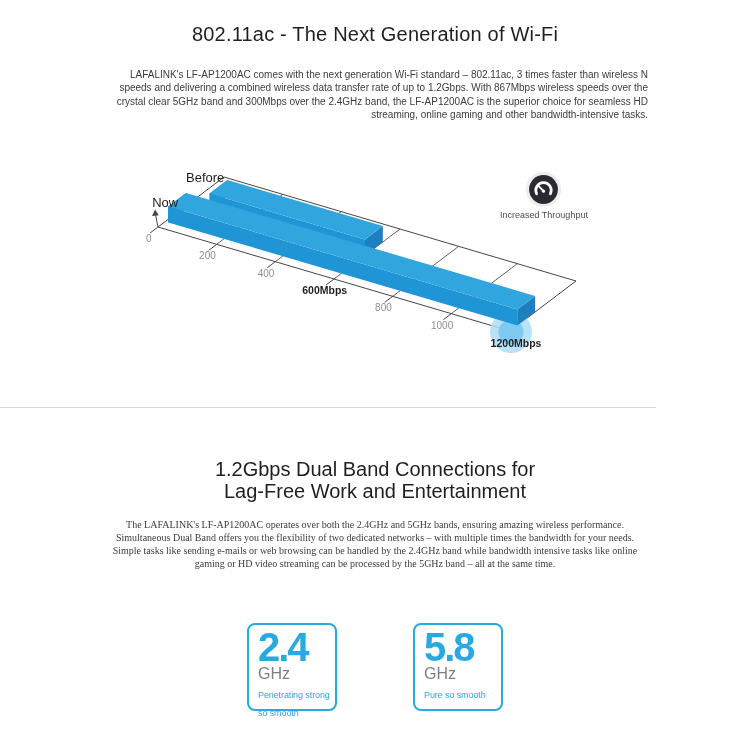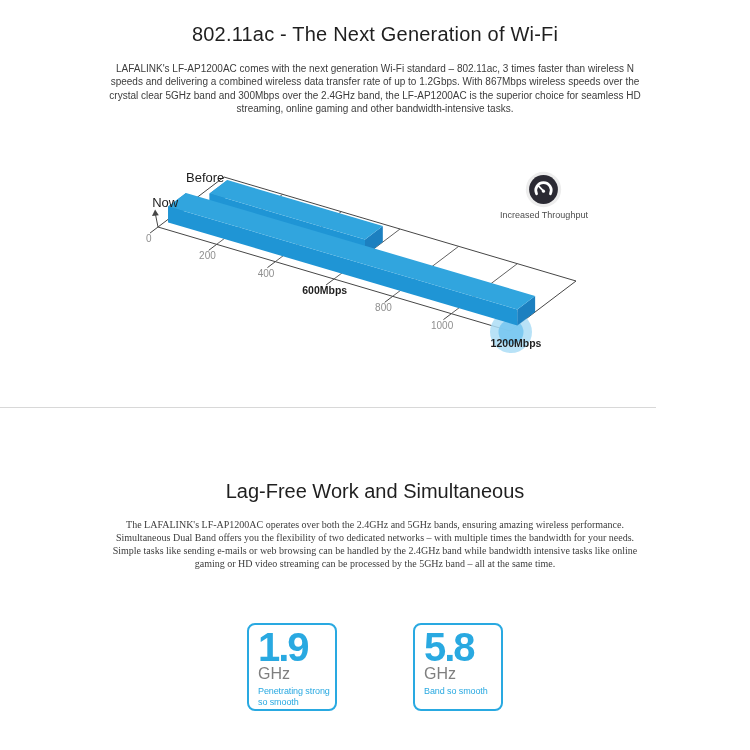--- a/index.html
+++ b/index.html
@@ -9,41 +9,41 @@
     --divider:#d8d8d8;
   }
   html,body{margin:0;padding:0;background:#fff;}
   body{font-family:"Liberation Sans","DejaVu Sans",sans-serif;}
   .stage{position:relative;width:656px;height:750px;background:#fff;overflow:hidden;}
 
   .title{position:absolute;top:23px;left:0;width:750px;margin:0;text-align:center;
          font-size:20px;font-weight:400;color:var(--text-dark);letter-spacing:.2px;}
   .body-text{position:absolute;left:102px;width:546px;margin:0;text-align:center;
          font-size:10px;line-height:13.4px;color:var(--text-body);}
-  .p1{top:62px;}
+  .p1{top:68px;text-align:right;}
   .p2{top:518px;line-height:13px;font-family:Liberation Serif, serif;}
 
   #throughput-chart{position:absolute;left:0;top:148px;width:750px;height:215px;
          font-family:"Liberation Sans","DejaVu Sans",sans-serif;}
 
   .badge{position:absolute;left:500px;top:171px;width:86px;text-align:left;}
   .badge-icon{width:37px;height:37px;display:block;margin:0 auto;}
   .badge-label{font-size:9px;color:#4d4d4d;margin-top:2px;white-space:nowrap;}
 
   .divider{position:absolute;top:407px;left:0;width:736px;height:1px;background:var(--divider);}
 
   .title2{position:absolute;top:459px;left:0;width:750px;margin:0;text-align:center;
          font-size:20px;font-weight:400;line-height:21.5px;color:var(--text-dark);}
 
   .cards{position:absolute;top:623px;left:0;width:750px;display:flex;justify-content:center;gap:76px;}
   .card{width:90px;height:88px;border:2px solid var(--accent);border-radius:8px;
         box-sizing:border-box;padding:2px 3px 0 9px;background:#fff;}
   .freq{font-size:40px;font-weight:700;color:var(--accent);letter-spacing:-2px;line-height:40px;}
   .unit{font-size:16px;color:#7f7f7f;line-height:14px;}
-  .tagline{font-size:9px;color:var(--accent);line-height:11px;margin-top:5px;letter-spacing:-.1px;}
+  .tagline{font-size:9px;color:var(--accent);line-height:18px;margin-top:5px;letter-spacing:-.1px;}
 </style>
 </head>
 <body>
 
 <div class="stage">
 
   <h1 class="title">802.11ac - The Next Generation of Wi-Fi</h1>
   <p class="body-text p1">LAFALINK's LF-AP1200AC comes with the next generation Wi-Fi standard – 802.11ac, 3 times faster than wireless N speeds and delivering a combined wireless data transfer rate of up to 1.2Gbps. With 867Mbps wireless speeds over the crystal clear 5GHz band and 300Mbps over the 2.4GHz band, the LF-AP1200AC is the superior choice for seamless HD streaming, online gaming and other bandwidth-intensive tasks.</p>
 
   <svg id="throughput-chart" viewBox="0 148 750 215" preserveAspectRatio="xMidYMid meet">
@@ -89,31 +89,31 @@
       <path d="M 11.3 22.2 A 7.5 7.5 0 1 1 24.7 22.2" fill="none" stroke="#ffffff" stroke-width="2.6" stroke-linecap="round"></path>
       <line x1="18" y1="19.6" x2="12.9" y2="14.3" stroke="#ffffff" stroke-width="1.8" stroke-linecap="round"></line>
       <circle cx="18" cy="19.6" r="1.5" fill="#ffffff"></circle>
     </svg>
     <div class="badge-label">Increased Throughput</div>
   </div>
 
   <div class="divider"></div>
 
   <h2 class="title2">
-    <br>
-    <span>Lag-Free Work and Simultaneous</span>
+    <span>1.2Gbps Dual Band Connections for</span><br>
+    <span>Lag-Free Work and Entertainment</span>
   </h2>
   <p class="body-text p2">The LAFALINK's LF-AP1200AC operates over both the 2.4GHz and 5GHz bands, ensuring amazing wireless performance. Simultaneous Dual Band offers you the flexibility of two dedicated networks – with multiple times the bandwidth for your needs. Simple tasks like sending e-mails or web browsing can be handled by the 2.4GHz band while bandwidth intensive tasks like online gaming or HD video streaming can be processed by the 5GHz band – all at the same time.</p>
 
   <div class="cards">
     <div class="card">
-      <div class="freq">1.9</div>
+      <div class="freq">2.4</div>
       <div class="unit">GHz</div>
       <div class="tagline">Penetrating strong so smooth</div>
     </div>
     <div class="card">
       <div class="freq">5.8</div>
       <div class="unit">GHz</div>
-      <div class="tagline">Band so smooth</div>
+      <div class="tagline">Pure so smooth</div>
     </div>
   </div>
 
 </div>
 
 </body></html>

